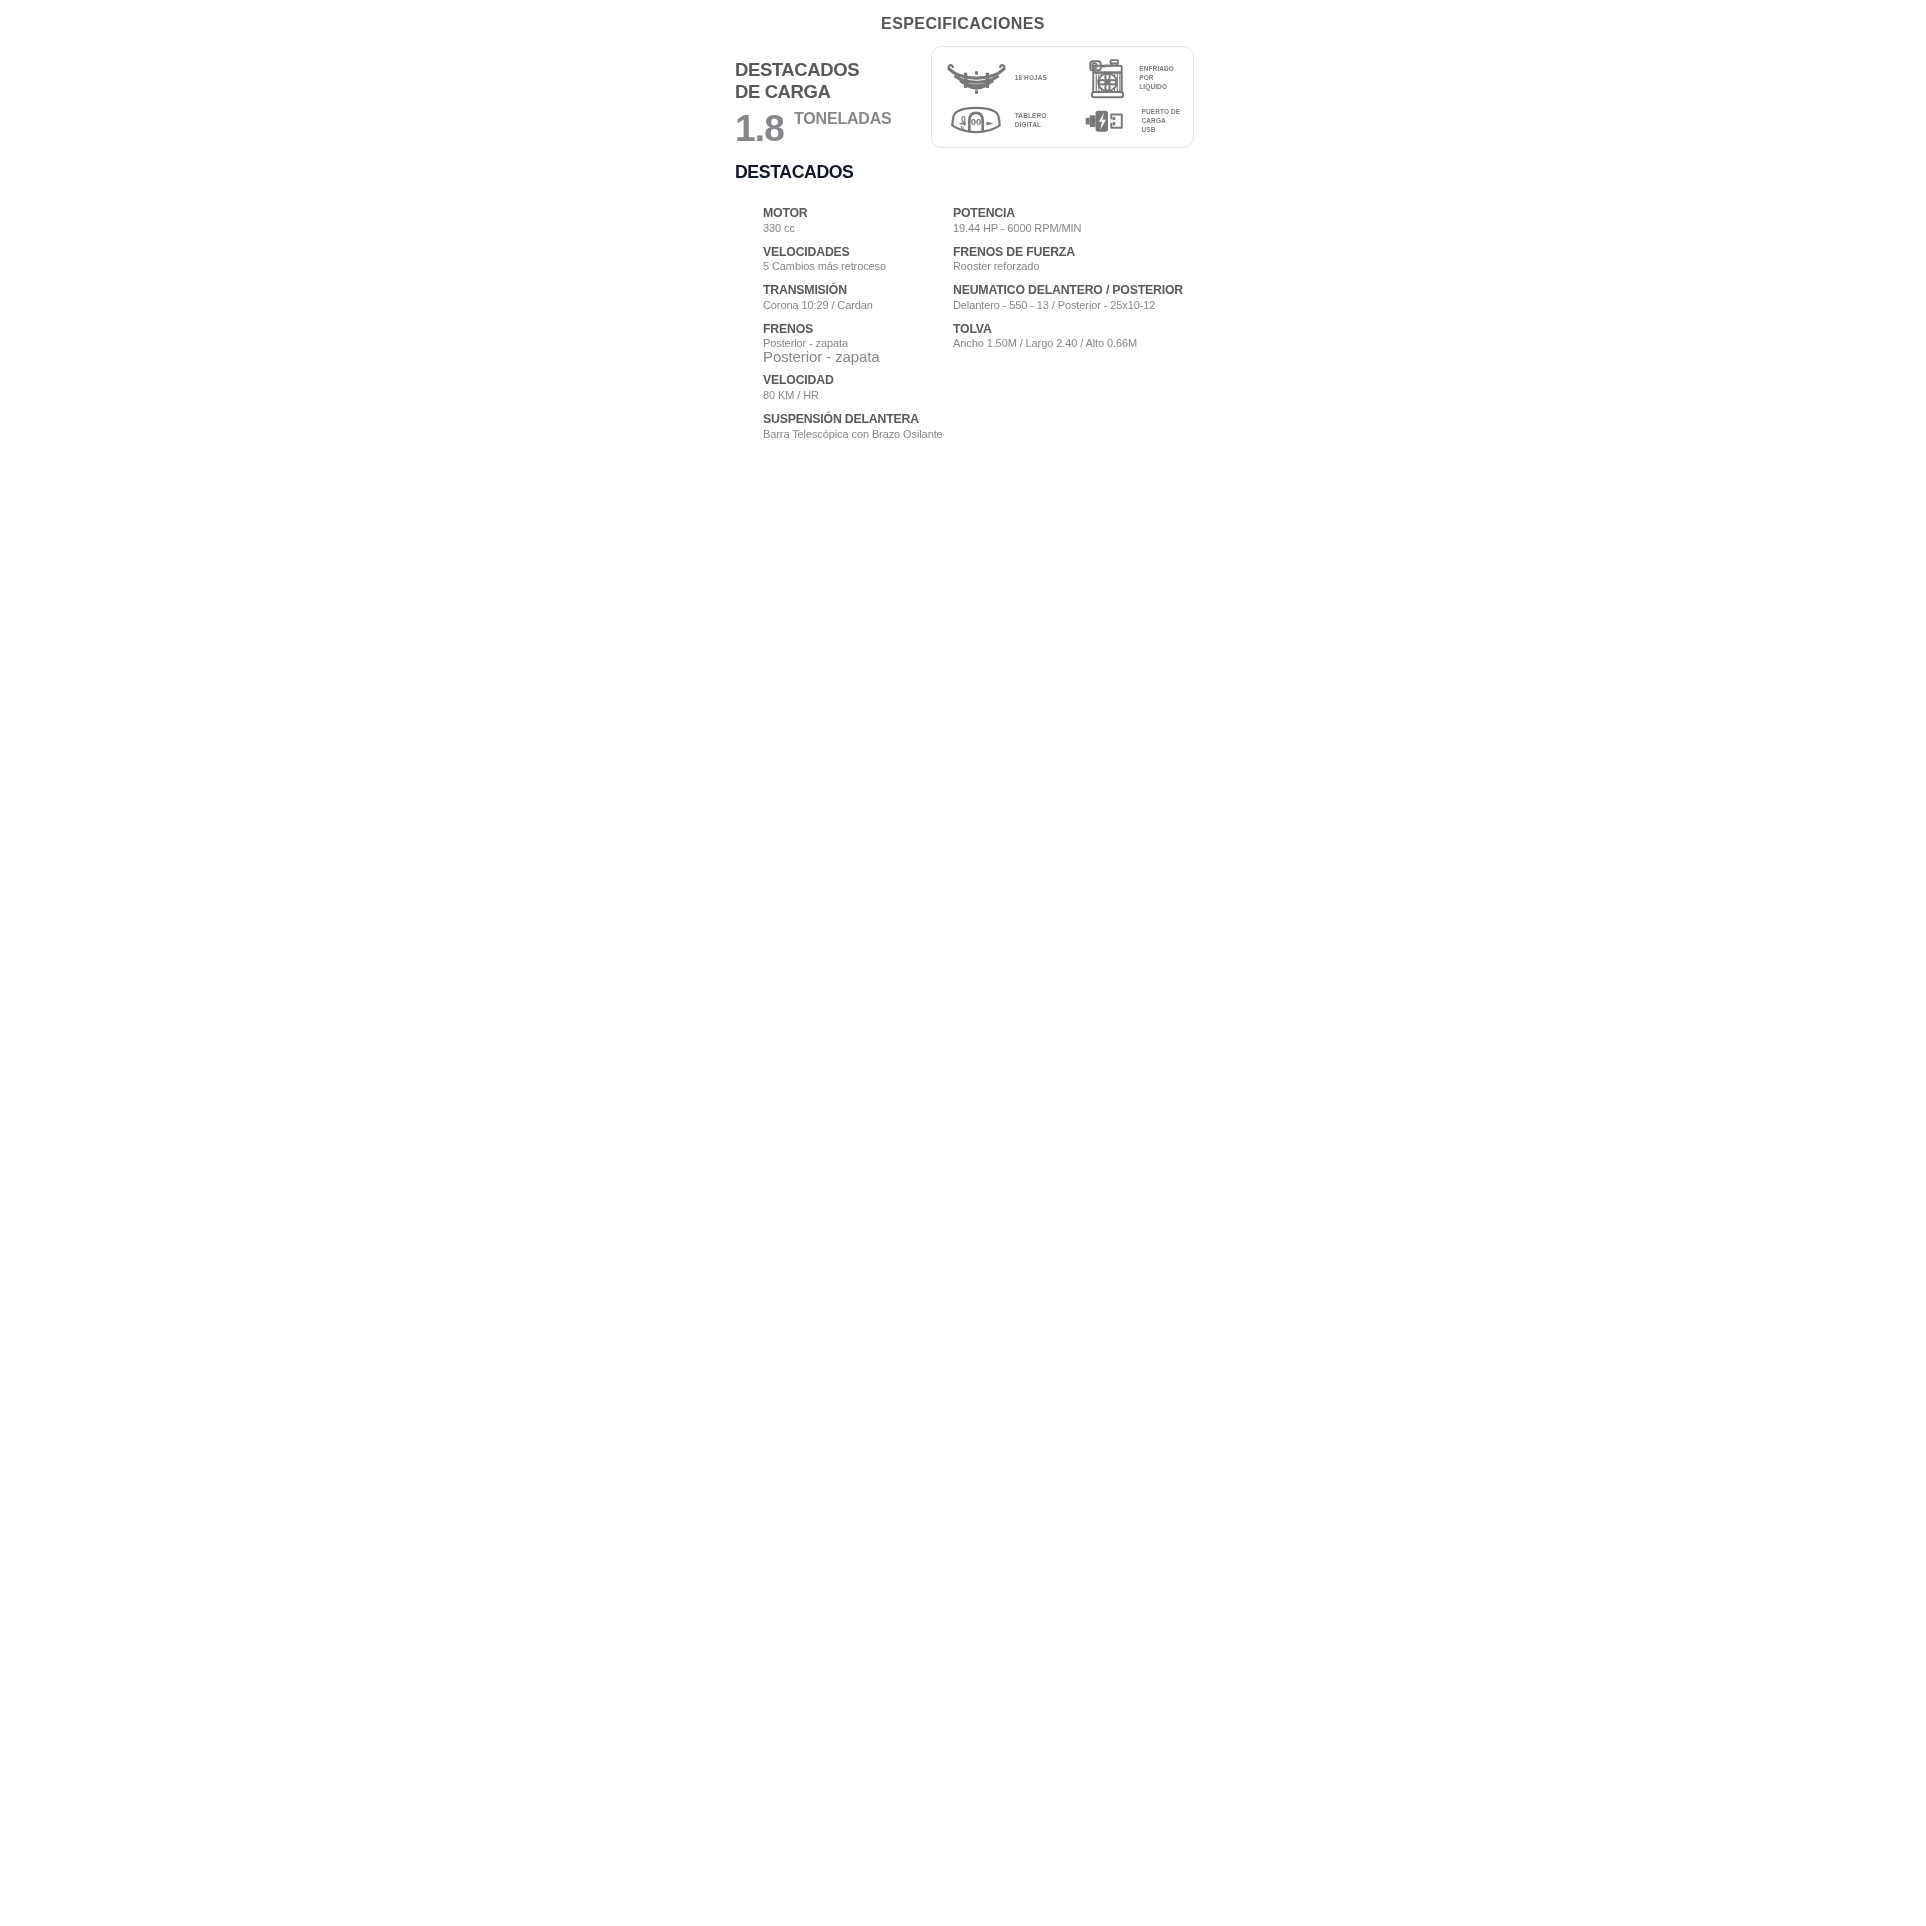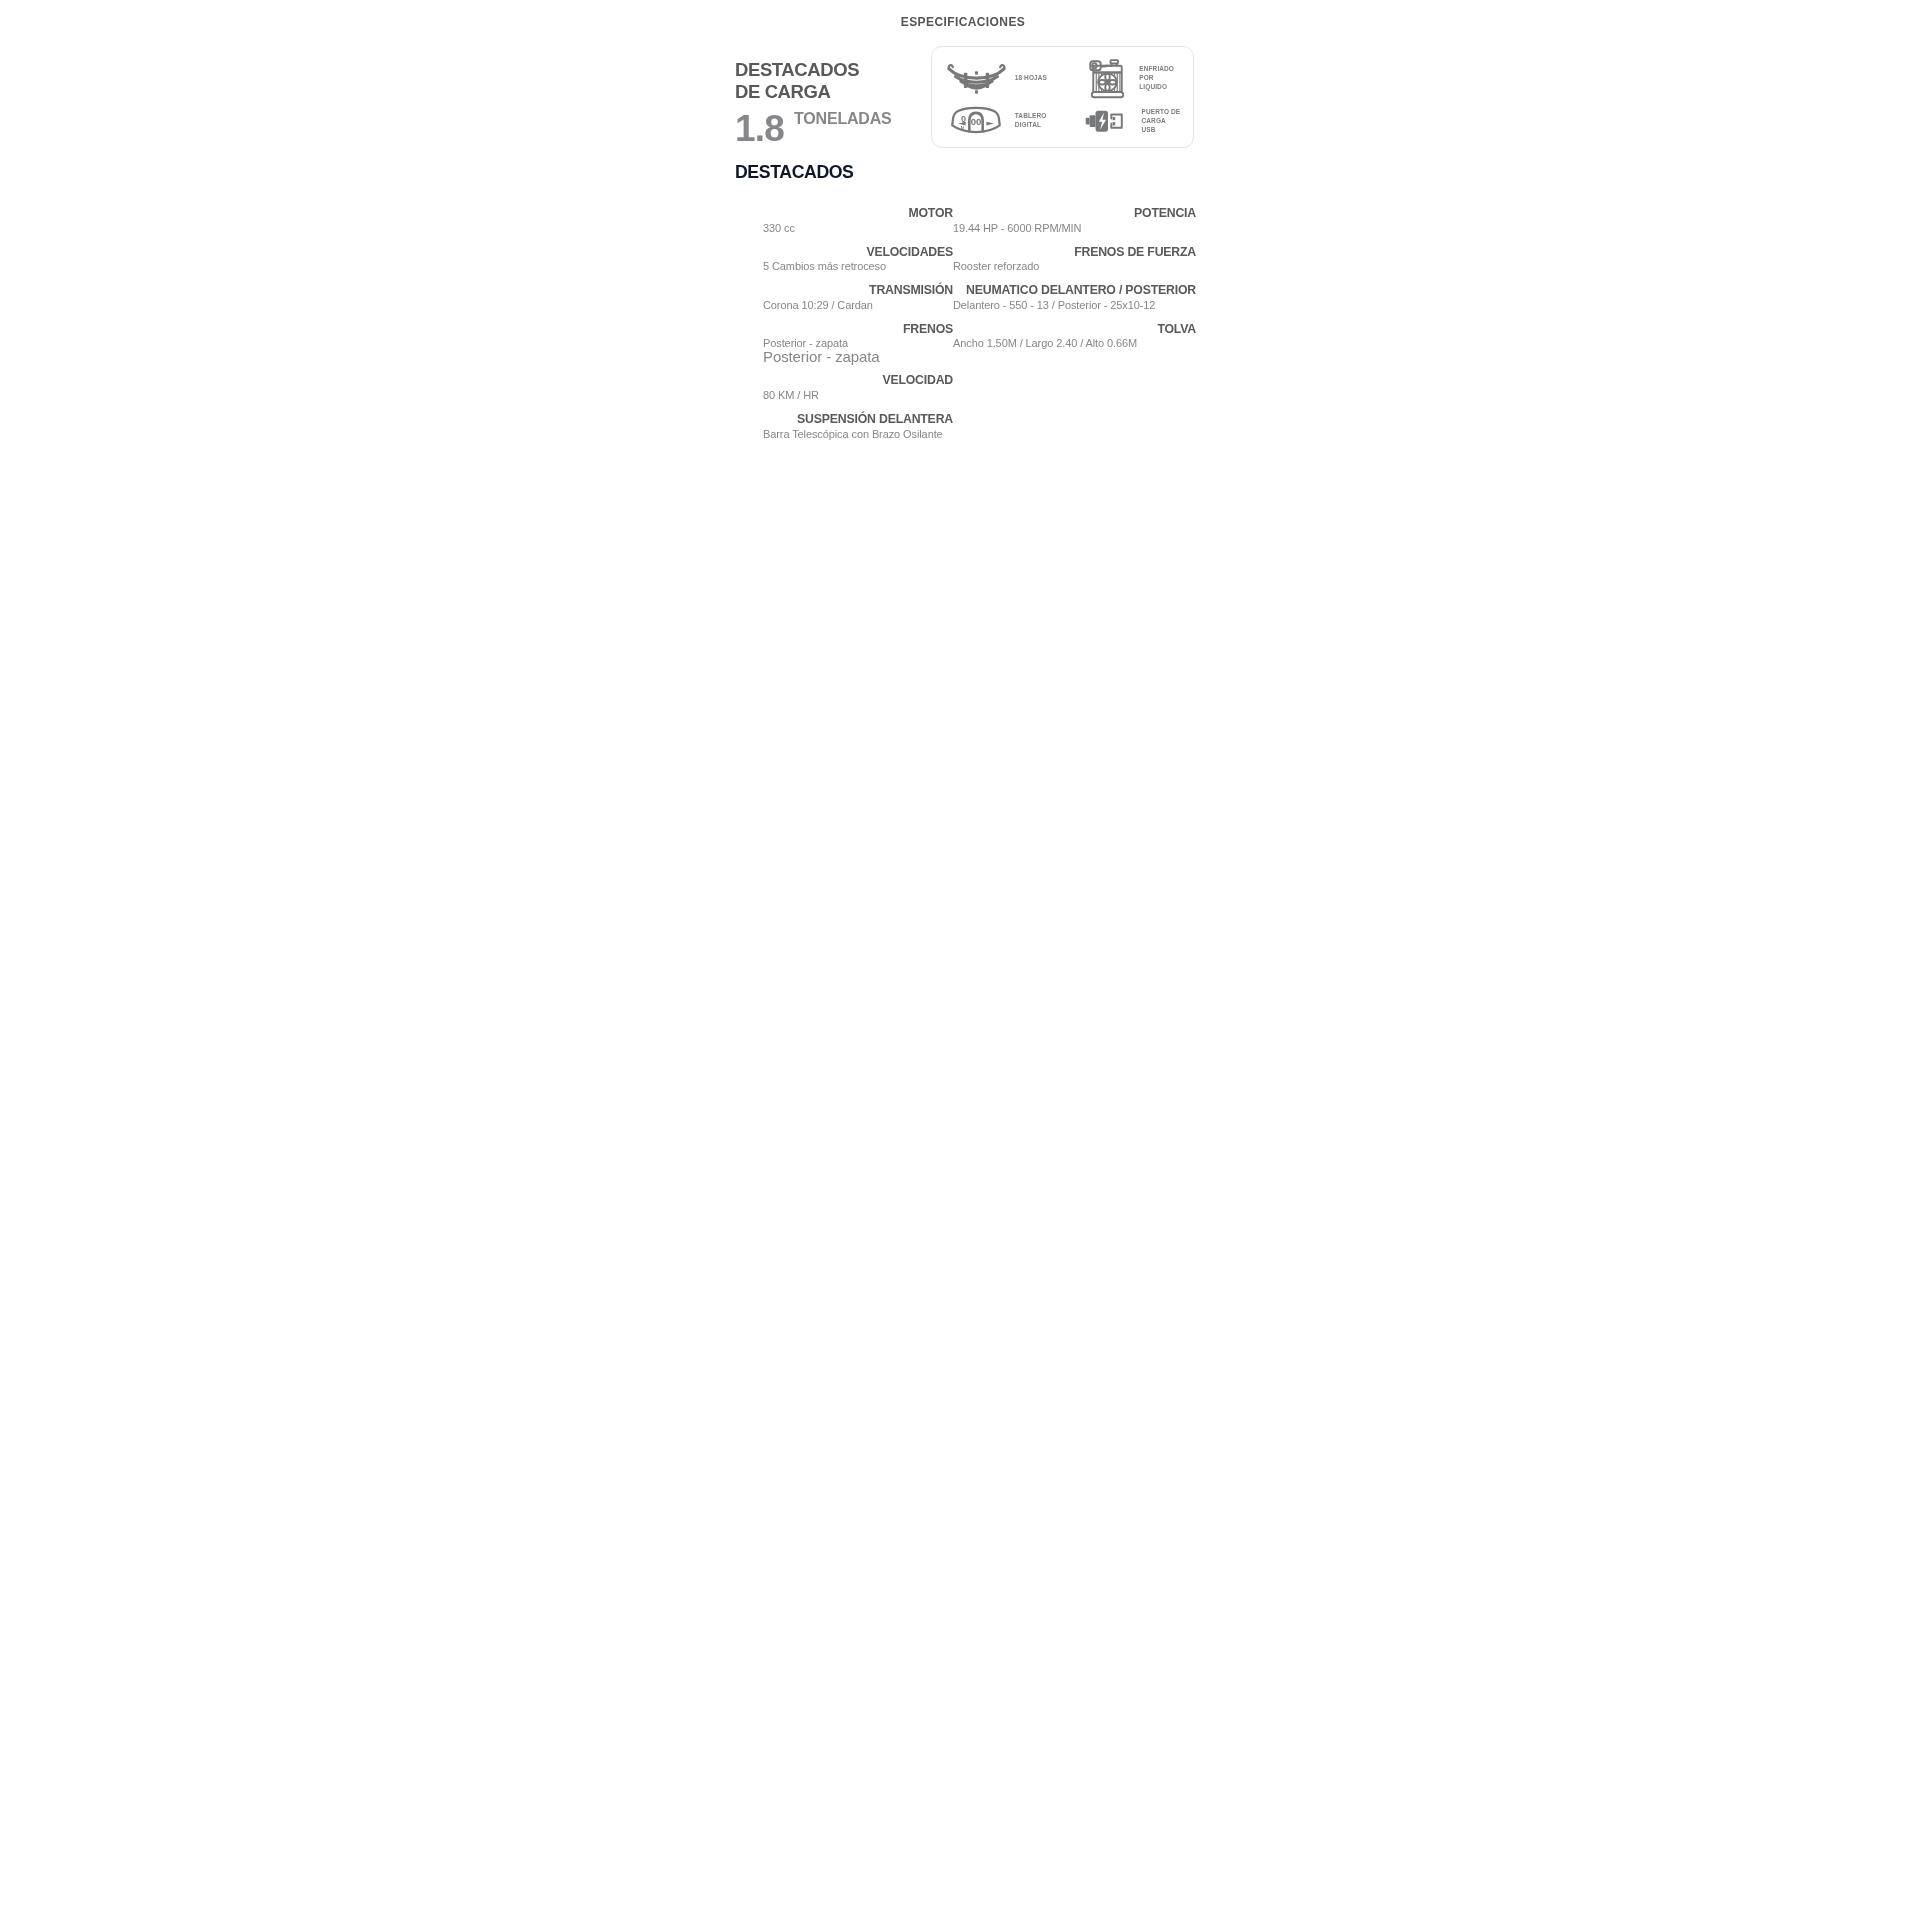--- a/index.html
+++ b/index.html
@@ -4,21 +4,21 @@
 <style>
   html,body{margin:0;padding:0;background:#ffffff;}
   .page{
     position:relative; width:616px; height:488px; margin:0 auto;
     background:#ffffff; overflow:hidden;
     font-family:"Liberation Sans","DejaVu Sans",sans-serif;
     color:#58595b;
   }
   .page-title{
     position:absolute; top:15.4px; left:0; width:100%;
-    text-align:center; font-size:12px; font-weight:700; letter-spacing:0.4px;
+    text-align:center; font-size:16px; font-weight:700; letter-spacing:0.4px;
     color:#545557;
   }
   
   .capacity{position:absolute; left:80px; top:59px;}
   .capacity-heading{font-size:18.5px; font-weight:700; line-height:22.3px; letter-spacing:-0.4px; color:#58595b;}
   .capacity-value-row{display:flex; align-items:flex-start; margin-top:6.2px; color:#85878a;}
   .capacity-value{font-size:37px; font-weight:700; line-height:37px; letter-spacing:-0.8px;}
   .capacity-unit{font-size:16px; font-weight:700; margin-left:10px; letter-spacing:-0.2px;}
   
   .feature-box{
@@ -41,21 +41,21 @@
   .icon text{fill:#77787a; stroke:none; font-family:"Liberation Sans","DejaVu Sans",sans-serif; font-weight:700;}
   
   .highlights-heading{
     position:absolute; left:80px; top:162px;
     font-size:17.7px; font-weight:700; letter-spacing:-0.4px; color:#0f172a;
   }
   .specs{
     position:absolute; left:108px; top:206px; width:432px;
     display:grid; grid-template-columns:190px 243px; row-gap:10px; align-items:start;
   }
-  .spec-label{font-size:12.3px; font-weight:700; line-height:14.6px; letter-spacing:-0.2px; color:#58595b;text-align:right;}
+  .spec-label{font-size:12.3px; font-weight:700; line-height:14.6px; letter-spacing:-0.2px; color:#58595b;}
   .spec-value{font-size:11px; font-weight:400; line-height:13px; letter-spacing:-0.1px; color:#85878a; margin-top:1px;}
   .spec-value2{font-size:15px; font-weight:400; line-height:13px; letter-spacing:-0.1px; color:#85878a;}
   .c1{grid-column:1;} .c2{grid-column:2;}
   .r1{grid-row:1;} .r2{grid-row:2;} .r3{grid-row:3;} .r4{grid-row:4;} .r5{grid-row:5;} .r6{grid-row:6;}
 </style>
 </head>
 <body>
 
 <div class="page">
 

